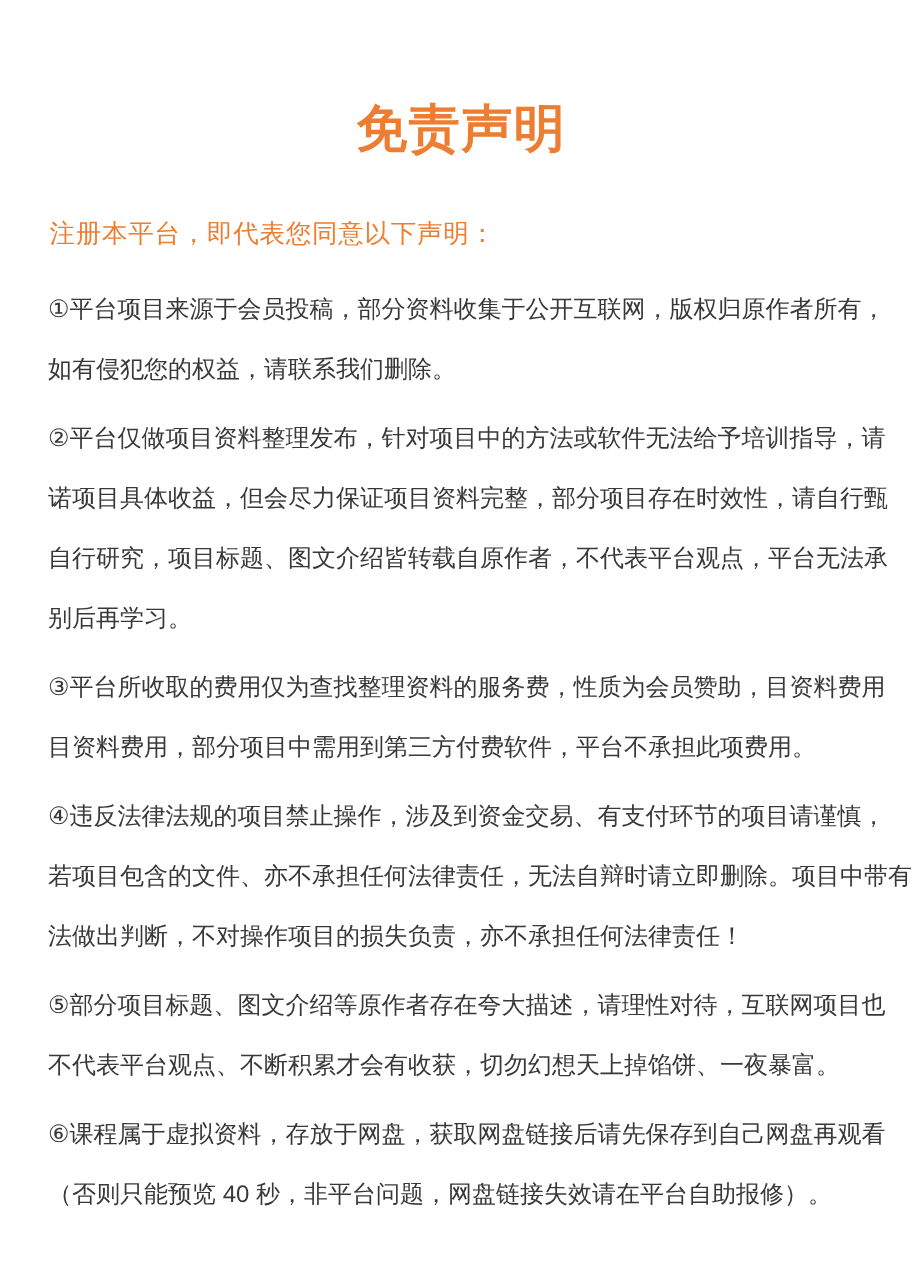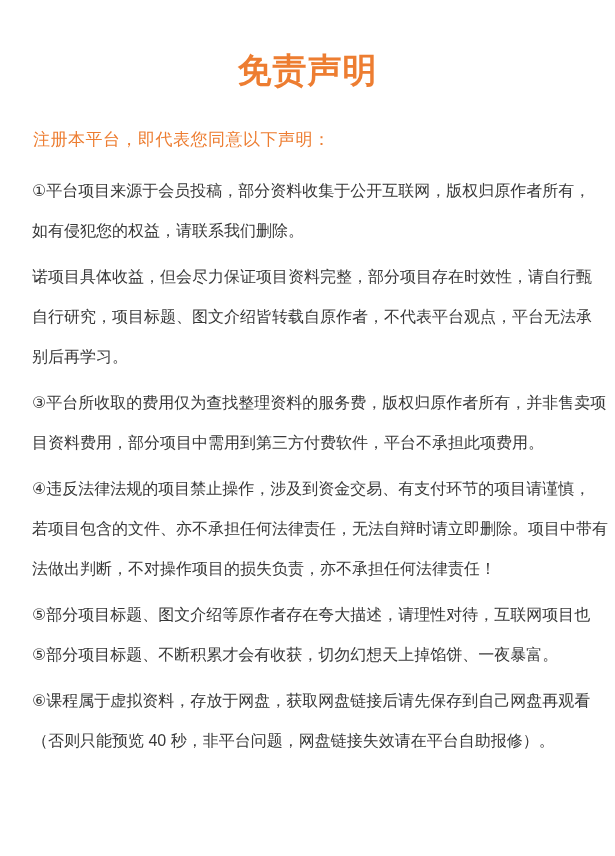--- a/index.html
+++ b/index.html
@@ -11,20 +11,21 @@
       width: 615px;
       height: 856px;
       overflow: hidden;
     }
     .page {
       position: relative;
       width: 615px;
       height: 644px;
       background: #ffffff;
       font-family: "Liberation Sans", "DejaVu Sans", sans-serif;
+      margin-top: 16px;
     }
     .title {
       position: absolute;
       top: 51px;
       left: 0;
       width: 100%;
       margin: 0;
       text-align: center;
       font-size: 34px;
       line-height: 38px;
@@ -64,35 +65,36 @@
   <h1 class="title" style="color: rgb(237, 125, 49);">免责声明</h1>
 
   <div class="intro" style="color: rgb(237, 125, 49);">注册本平台，即代表您同意以下声明：</div>
 
   <div class="body-text" style="color: rgb(56, 56, 56);">
       <div class="para">
         <div class="line">①平台项目来源于会员投稿，部分资料收集于公开互联网，版权归原作者所有，</div>
         <div class="line">如有侵犯您的权益，请联系我们删除。</div>
       </div>
       <div class="para">
+        <div class="line">②平台仅做项目资料整理发布，针对项目中的方法或软件无法给予培训指导，请</div>
         <div class="line">诺项目具体收益，但会尽力保证项目资料完整，部分项目存在时效性，请自行甄</div>
         <div class="line">自行研究，项目标题、图文介绍皆转载自原作者，不代表平台观点，平台无法承</div>
         <div class="line">别后再学习。</div>
       </div>
       <div class="para">
-        <div class="line">③平台所收取的费用仅为查找整理资料的服务费，版权归原作者所有，并非售卖项</div>
+        <div class="line">③平台所收取的费用仅为查找整理资料的服务费，性质为会员赞助，目资料费用</div>
         <div class="line">目资料费用，部分项目中需用到第三方付费软件，平台不承担此项费用。</div>
       </div>
       <div class="para">
         <div class="line">④违反法律法规的项目禁止操作，涉及到资金交易、有支付环节的项目请谨慎，</div>
         <div class="line">若项目包含的文件、亦不承担任何法律责任，无法自辩时请立即删除。项目中带有</div>
         <div class="line">法做出判断，不对操作项目的损失负责，亦不承担任何法律责任！</div>
       </div>
       <div class="para">
         <div class="line">⑤部分项目标题、图文介绍等原作者存在夸大描述，请理性对待，互联网项目也</div>
-        <div class="line">⑤部分项目标题、不断积累才会有收获，切勿幻想天上掉馅饼、一夜暴富。</div>
+        <div class="line">不代表平台观点、不断积累才会有收获，切勿幻想天上掉馅饼、一夜暴富。</div>
       </div>
       <div class="para">
         <div class="line">⑥课程属于虚拟资料，存放于网盘，获取网盘链接后请先保存到自己网盘再观看</div>
         <div class="line">（否则只能预览 40 秒，非平台问题，网盘链接失效请在平台自助报修）。</div>
       </div>
     </div>
 </div>
 
 </body></html>

